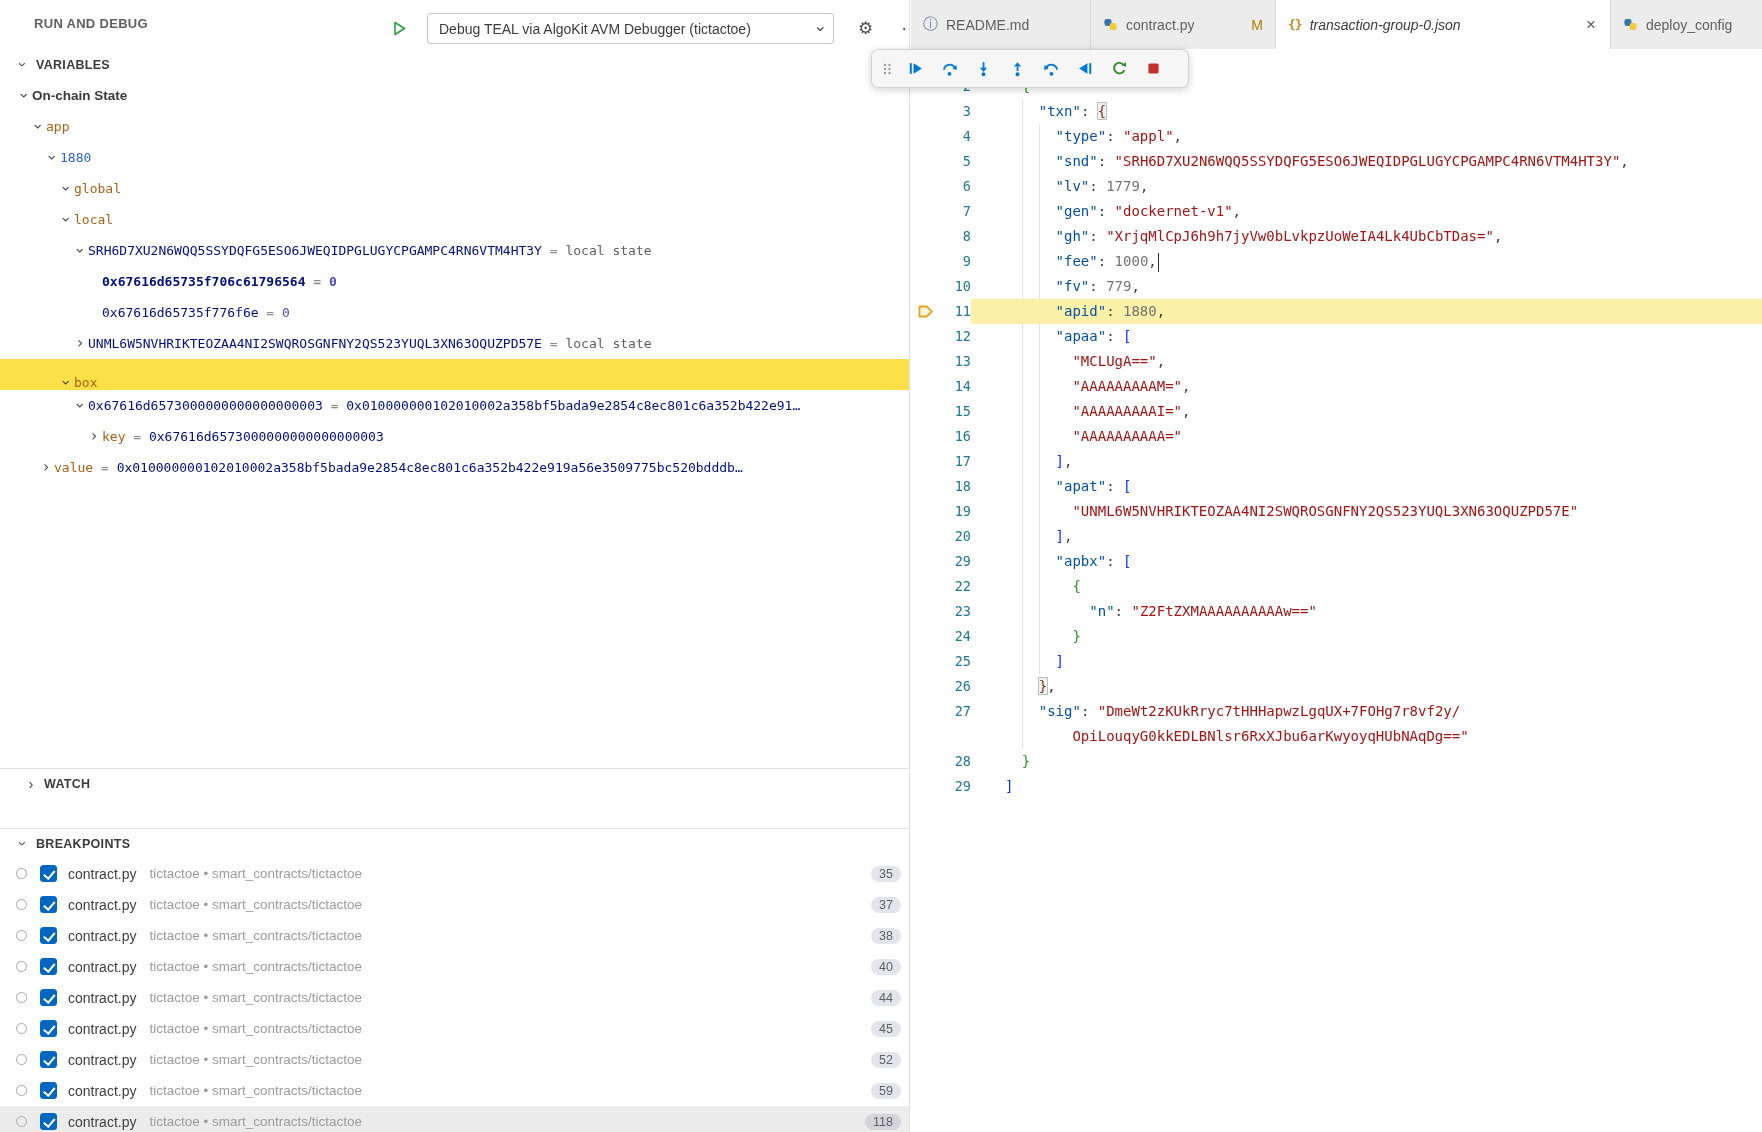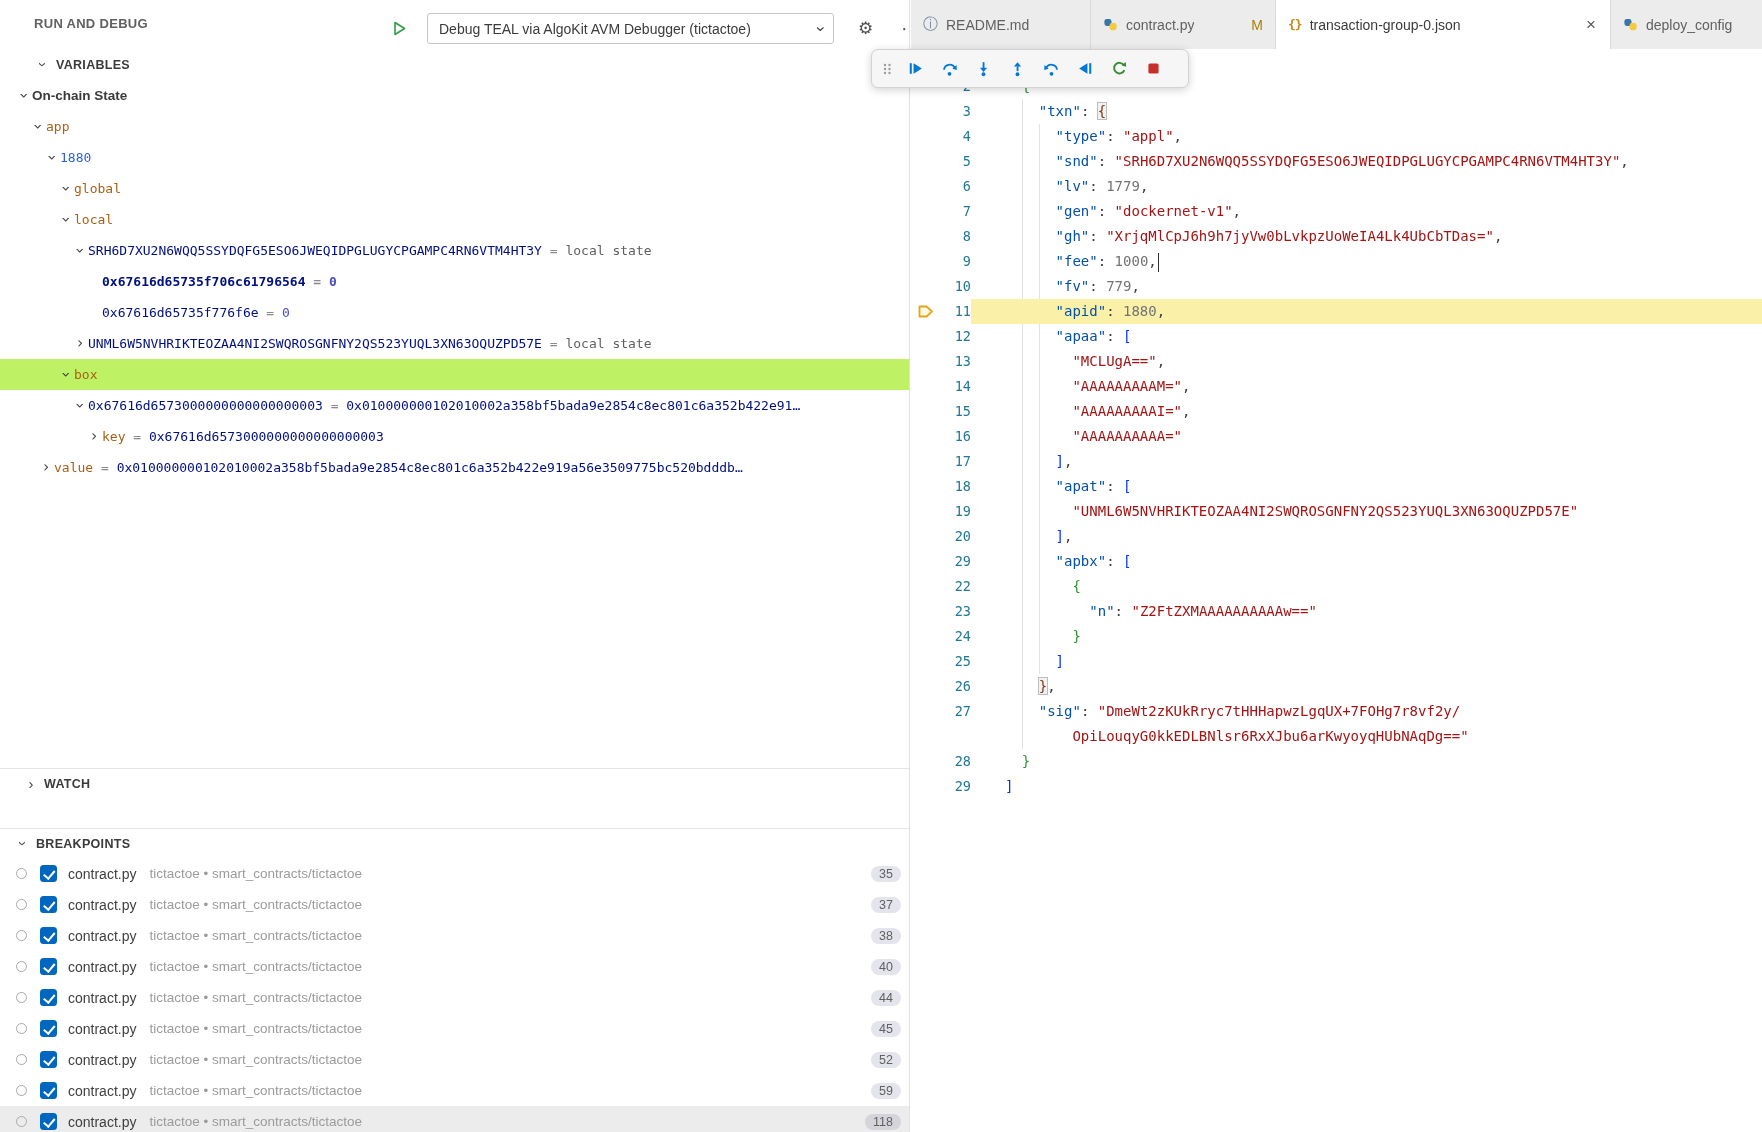--- a/index.html
+++ b/index.html
@@ -11,33 +11,33 @@
   .sidebar { position:absolute; left:0; top:0; width:910px; height:1132px; background:#fff; border-right:1px solid #e1e1e1; overflow:hidden; }
   .sb-top { position:absolute; left:0; top:0; width:100%; height:49px; background:#fff; }
   .sb-title { position:absolute; left:34px; top:16px; font-size:13px; font-weight:600; color:#616161; letter-spacing:.3px; white-space:nowrap; }
   .run-controls { position:absolute; left:391px; top:9px; height:39px; display:flex; align-items:center; gap:20px; }
   .config-select { width:407px; height:31px; border:1px solid #c6c6c6; border-radius:3px; background:#fff; display:flex; align-items:center; justify-content:space-between; padding:0 10px 0 11px; font-size:14px; color:#3b3b3b; white-space:nowrap; overflow:hidden; }
   .dd-chev::before { content:"›"; display:inline-block; transform:rotate(90deg); font-size:16px; color:#3b3b3b; }
   .icon-btn { color:#4f4f4f; font-size:17px; line-height:1; padding:4px; }
   .more-btn { font-size:18px; letter-spacing:1px; color:#555; }
 
   .sec-header { position:absolute; left:0; width:100%; height:30px; display:flex; align-items:center; border-top:1px solid #e3e3e3; background:#fff; }
-  .sec-header.no-border { border-top:none;margin-left:20px; }
+  .sec-header.no-border { border-top:none; }
   .sec-header .label { margin-left:5px; font-size:12.5px; font-weight:700; color:#3b3b3b; letter-spacing:.3px; }
   .sec-status { position:absolute; right:18px; top:0; height:30px; display:flex; align-items:center; font-size:13px; font-weight:400; color:#616161; }
 
   .chev { width:16px; flex:none; text-align:center; color:#424242; font-size:15px; line-height:1; }
   .chev.down::before { content:"›"; display:inline-block; transform:rotate(90deg); }
   .chev.right::before { content:"›"; display:inline-block; }
   .chev.empty::before { content:""; }
   .sec-header .chev { margin-left:15px; }
 
   .tree { position:absolute; left:0; top:80px; width:100%; }
   .tree-row { height:31px; display:flex; align-items:center; font-family:"DejaVu Sans Mono","Liberation Mono",monospace; font-size:13px; white-space:pre; overflow:hidden; width:100%; }
-  .tree-row.selected { background:#bef264; }
+  .tree-row.selected { background:#fde047;align-items:flex-end; }
   .tk-bold { font-family:"Liberation Sans","DejaVu Sans",sans-serif; font-weight:700; color:#3a3a3a; font-size:13.5px; }
   .tk-name { color:#ab5f14; }
   .tk-num  { color:#2b5fd9; }
   .tk-hex  { color:#001080; }
   .tk-hexv { color:#001080; }
   .tk-numv { color:#4b4bc8; }
   .tk-val  { color:#5f5f5f; }
   .tk-eq   { color:#8a8a8a; }
 
   .bp-list { position:absolute; left:0; top:858px; width:100%; }
@@ -50,21 +50,21 @@
   .bp-path { margin-left:13px; color:#9b9b9b; font-size:13.5px; white-space:nowrap; overflow:hidden; flex:1; }
   .bp-badge { margin-right:8px; background:#e4e5ec; color:#616161; border-radius:8px; padding:1px 8px; font-size:12.5px; min-width:30px; text-align:center; flex:none; }
   .bp-row.last .bp-badge { background:#d4d4da; }
 
   
   .editor { position:absolute; left:911px; top:0; right:0; height:1132px; background:#fff; overflow:hidden; }
   .tabbar { position:absolute; left:0; top:0; right:0; height:49px; background:#ececec; display:flex; }
   .tab { display:flex; align-items:center; gap:8px; padding:0 12px; border-right:1px solid #d9d9d9; background:#ececec; color:#616161; overflow:hidden; flex:none; }
   .tab.active { background:#fff; color:#3b3b3b; }
   .tab .label { white-space:nowrap; overflow:hidden; font-size:14px; }
-  .tab.italic .label { }
+  .tab.italic .label { font-style:italic; }
   .tab-0 { width:180px; } .tab-1 { width:185px; } .tab-2 { width:335px; } .tab-3 { flex:1; border-right:none; }
   .tab-ic { flex:none; display:inline-flex; align-items:center; justify-content:center; }
   .tab-ic.info { color:#7a8aa3; font-size:15px; }
   .tab-ic.json { color:#c28b1e; font-weight:700; font-size:13px; letter-spacing:-1px; font-family:"DejaVu Sans Mono",monospace; }
   .tab .mod { margin-left:auto; color:#ad7f00; font-size:14px; }
   .tab .close { margin-left:auto; color:#595959; font-size:17px; line-height:1; padding:2px; }
 
   .code { position:absolute; left:0; top:49px; right:0; bottom:0; font-family:"DejaVu Sans Mono","Liberation Mono",monospace; font-size:14px; line-height:25px; }
   .guides { position:absolute; inset:0; z-index:0; }
   .guide { position:absolute; width:1px; background:#e2e2e2; }

